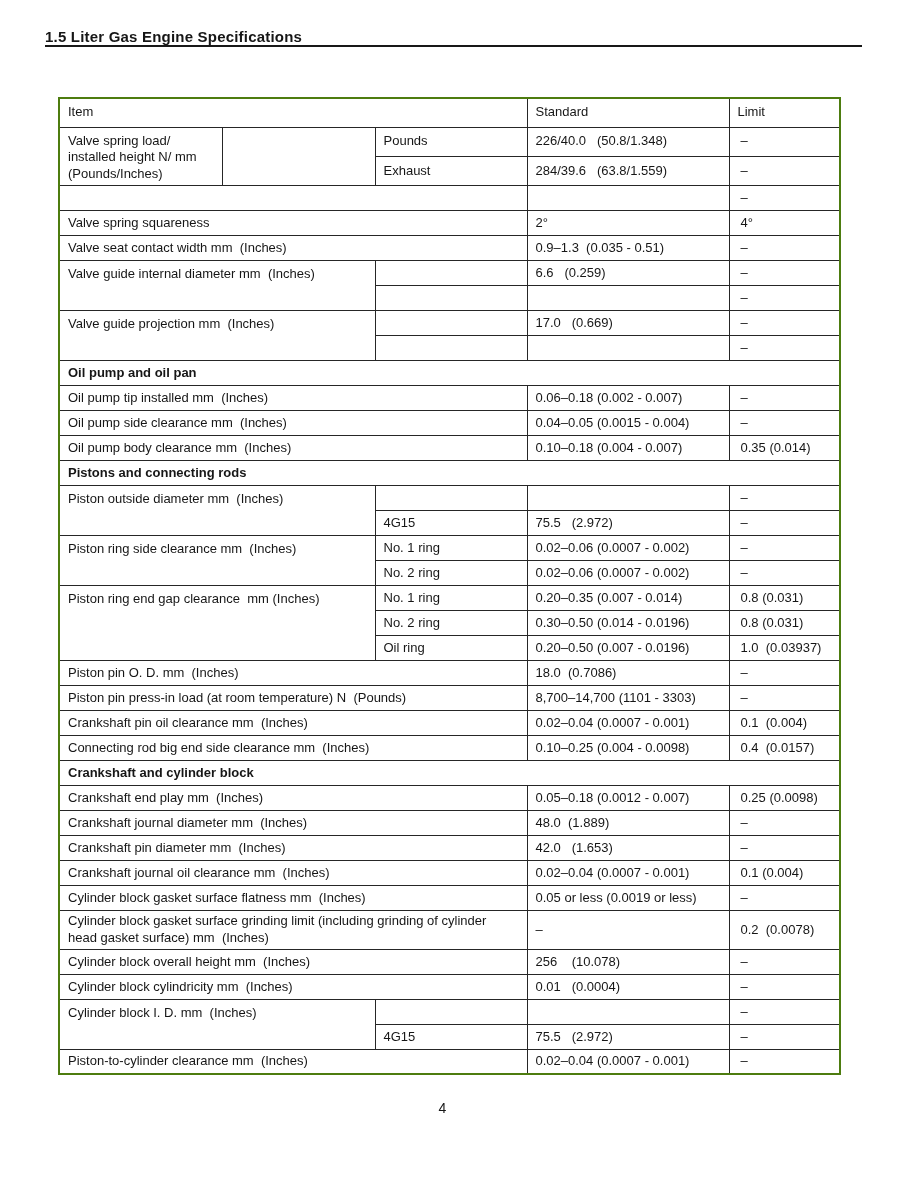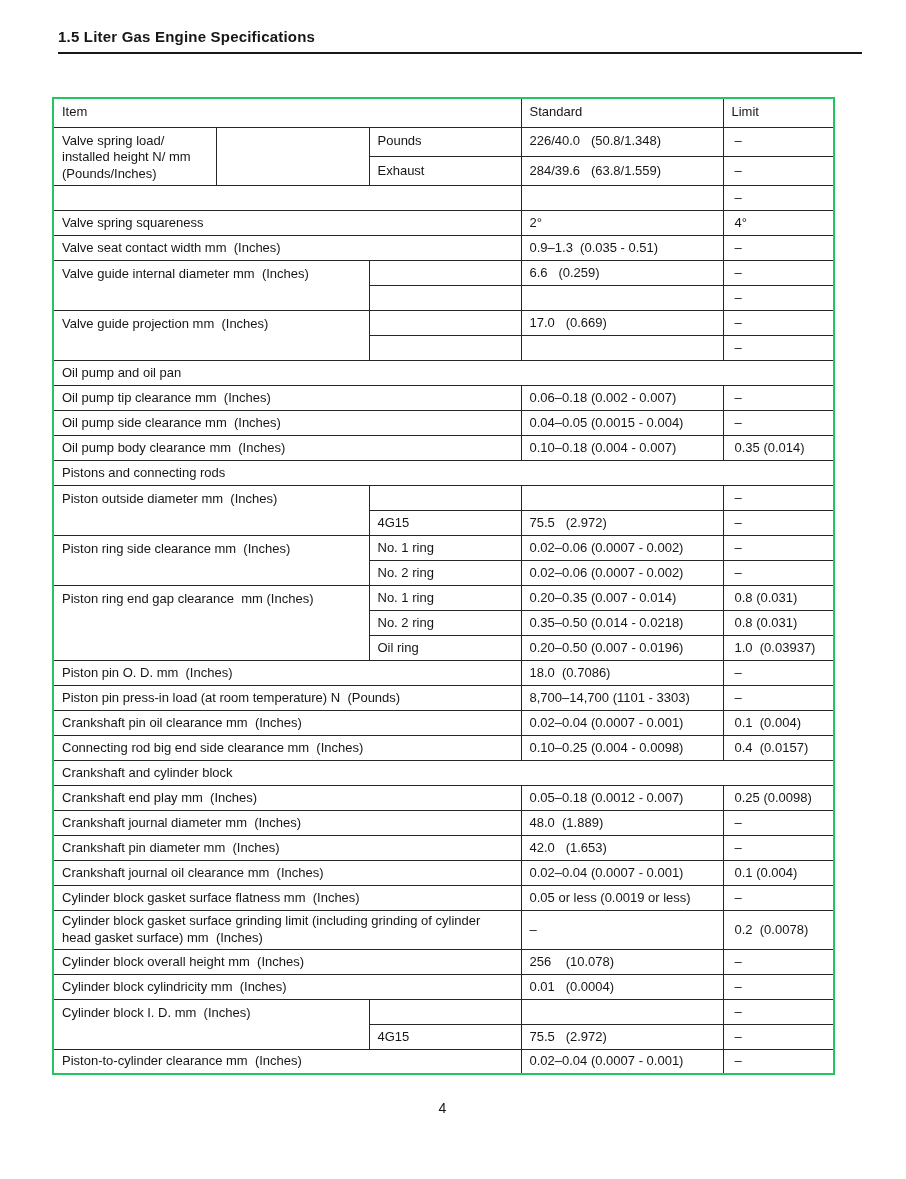--- a/index.html
+++ b/index.html
@@ -6,47 +6,46 @@
   html, body { margin: 0; padding: 0; }
   body {
     width: 906px; height: 1179px;
     background: #ffffff;
     font-family: "Liberation Sans", sans-serif;
     color: #161616;
     position: relative;
     overflow: hidden;
   }
   .heading {
-    position: absolute; left: 58px; top: 28px; right: 44px;
+    position: absolute; left: 45px; top: 28px; right: 44px;
     font-size: 15px; font-weight: bold; letter-spacing: 0.2px;
-    padding-bottom: 7px;
     border-bottom: 2.5px solid #181818;
   }
   table.spec {
-    position: absolute; left: 52px; top: 97px;
+    position: absolute; left: 58px; top: 97px;
     width: 781px;
     border-collapse: collapse;
     table-layout: fixed;
     font-size: 13px;
-    border: 2px solid #22c55e;
+    border: 2px solid #4d7c0f;
   }
   td, th {
     border: 1.4px solid #262626;
     padding: 2px 8px;
     height: 25px;
     vertical-align: middle;
     text-align: left;
     font-weight: normal;
     line-height: 1.3;
     white-space: pre-wrap;
     overflow: hidden;
   }
   tr.hdr th { height: 29px; }
   td.rspan { vertical-align: top; padding-top: 5px; }
-  tr.section td { font-weight: normal; }
+  tr.section td { font-weight: bold; }
   .std { }
   .lim { padding-left: 11px; }
   .pagenum {
     position: absolute; top: 1100px; left: 52px; width: 781px;
     text-align: center; font-size: 14px;
   }
 </style>
 </head>
 <body>
 
@@ -119,21 +118,21 @@
       <td></td>
       <td class="std"></td>
       <td class="lim">–</td>
     </tr>
 
     <tr class="section">
       <td colspan="5">Oil pump and oil pan</td>
     </tr>
 
     <tr>
-      <td colspan="3">Oil pump tip clearance mm  (Inches)</td>
+      <td colspan="3">Oil pump tip installed mm  (Inches)</td>
       <td class="std">0.06–0.18 (0.002 - 0.007)</td>
       <td class="lim">–</td>
     </tr>
     <tr>
       <td colspan="3">Oil pump side clearance mm  (Inches)</td>
       <td class="std">0.04–0.05 (0.0015 - 0.004)</td>
       <td class="lim">–</td>
     </tr>
     <tr>
       <td colspan="3">Oil pump body clearance mm  (Inches)</td>
@@ -170,21 +169,21 @@
     </tr>
 
     <tr>
       <td class="rspan" colspan="2" rowspan="3">Piston ring end gap clearance  mm (Inches)</td>
       <td>No. 1 ring</td>
       <td class="std">0.20–0.35 (0.007 - 0.014)</td>
       <td class="lim">0.8 (0.031)</td>
     </tr>
     <tr>
       <td>No. 2 ring</td>
-      <td class="std">0.35–0.50 (0.014 - 0.0218)</td>
+      <td class="std">0.30–0.50 (0.014 - 0.0196)</td>
       <td class="lim">0.8 (0.031)</td>
     </tr>
     <tr>
       <td>Oil ring</td>
       <td class="std">0.20–0.50 (0.007 - 0.0196)</td>
       <td class="lim">1.0  (0.03937)</td>
     </tr>
 
     <tr>
       <td colspan="3">Piston pin O. D. mm  (Inches)</td>

